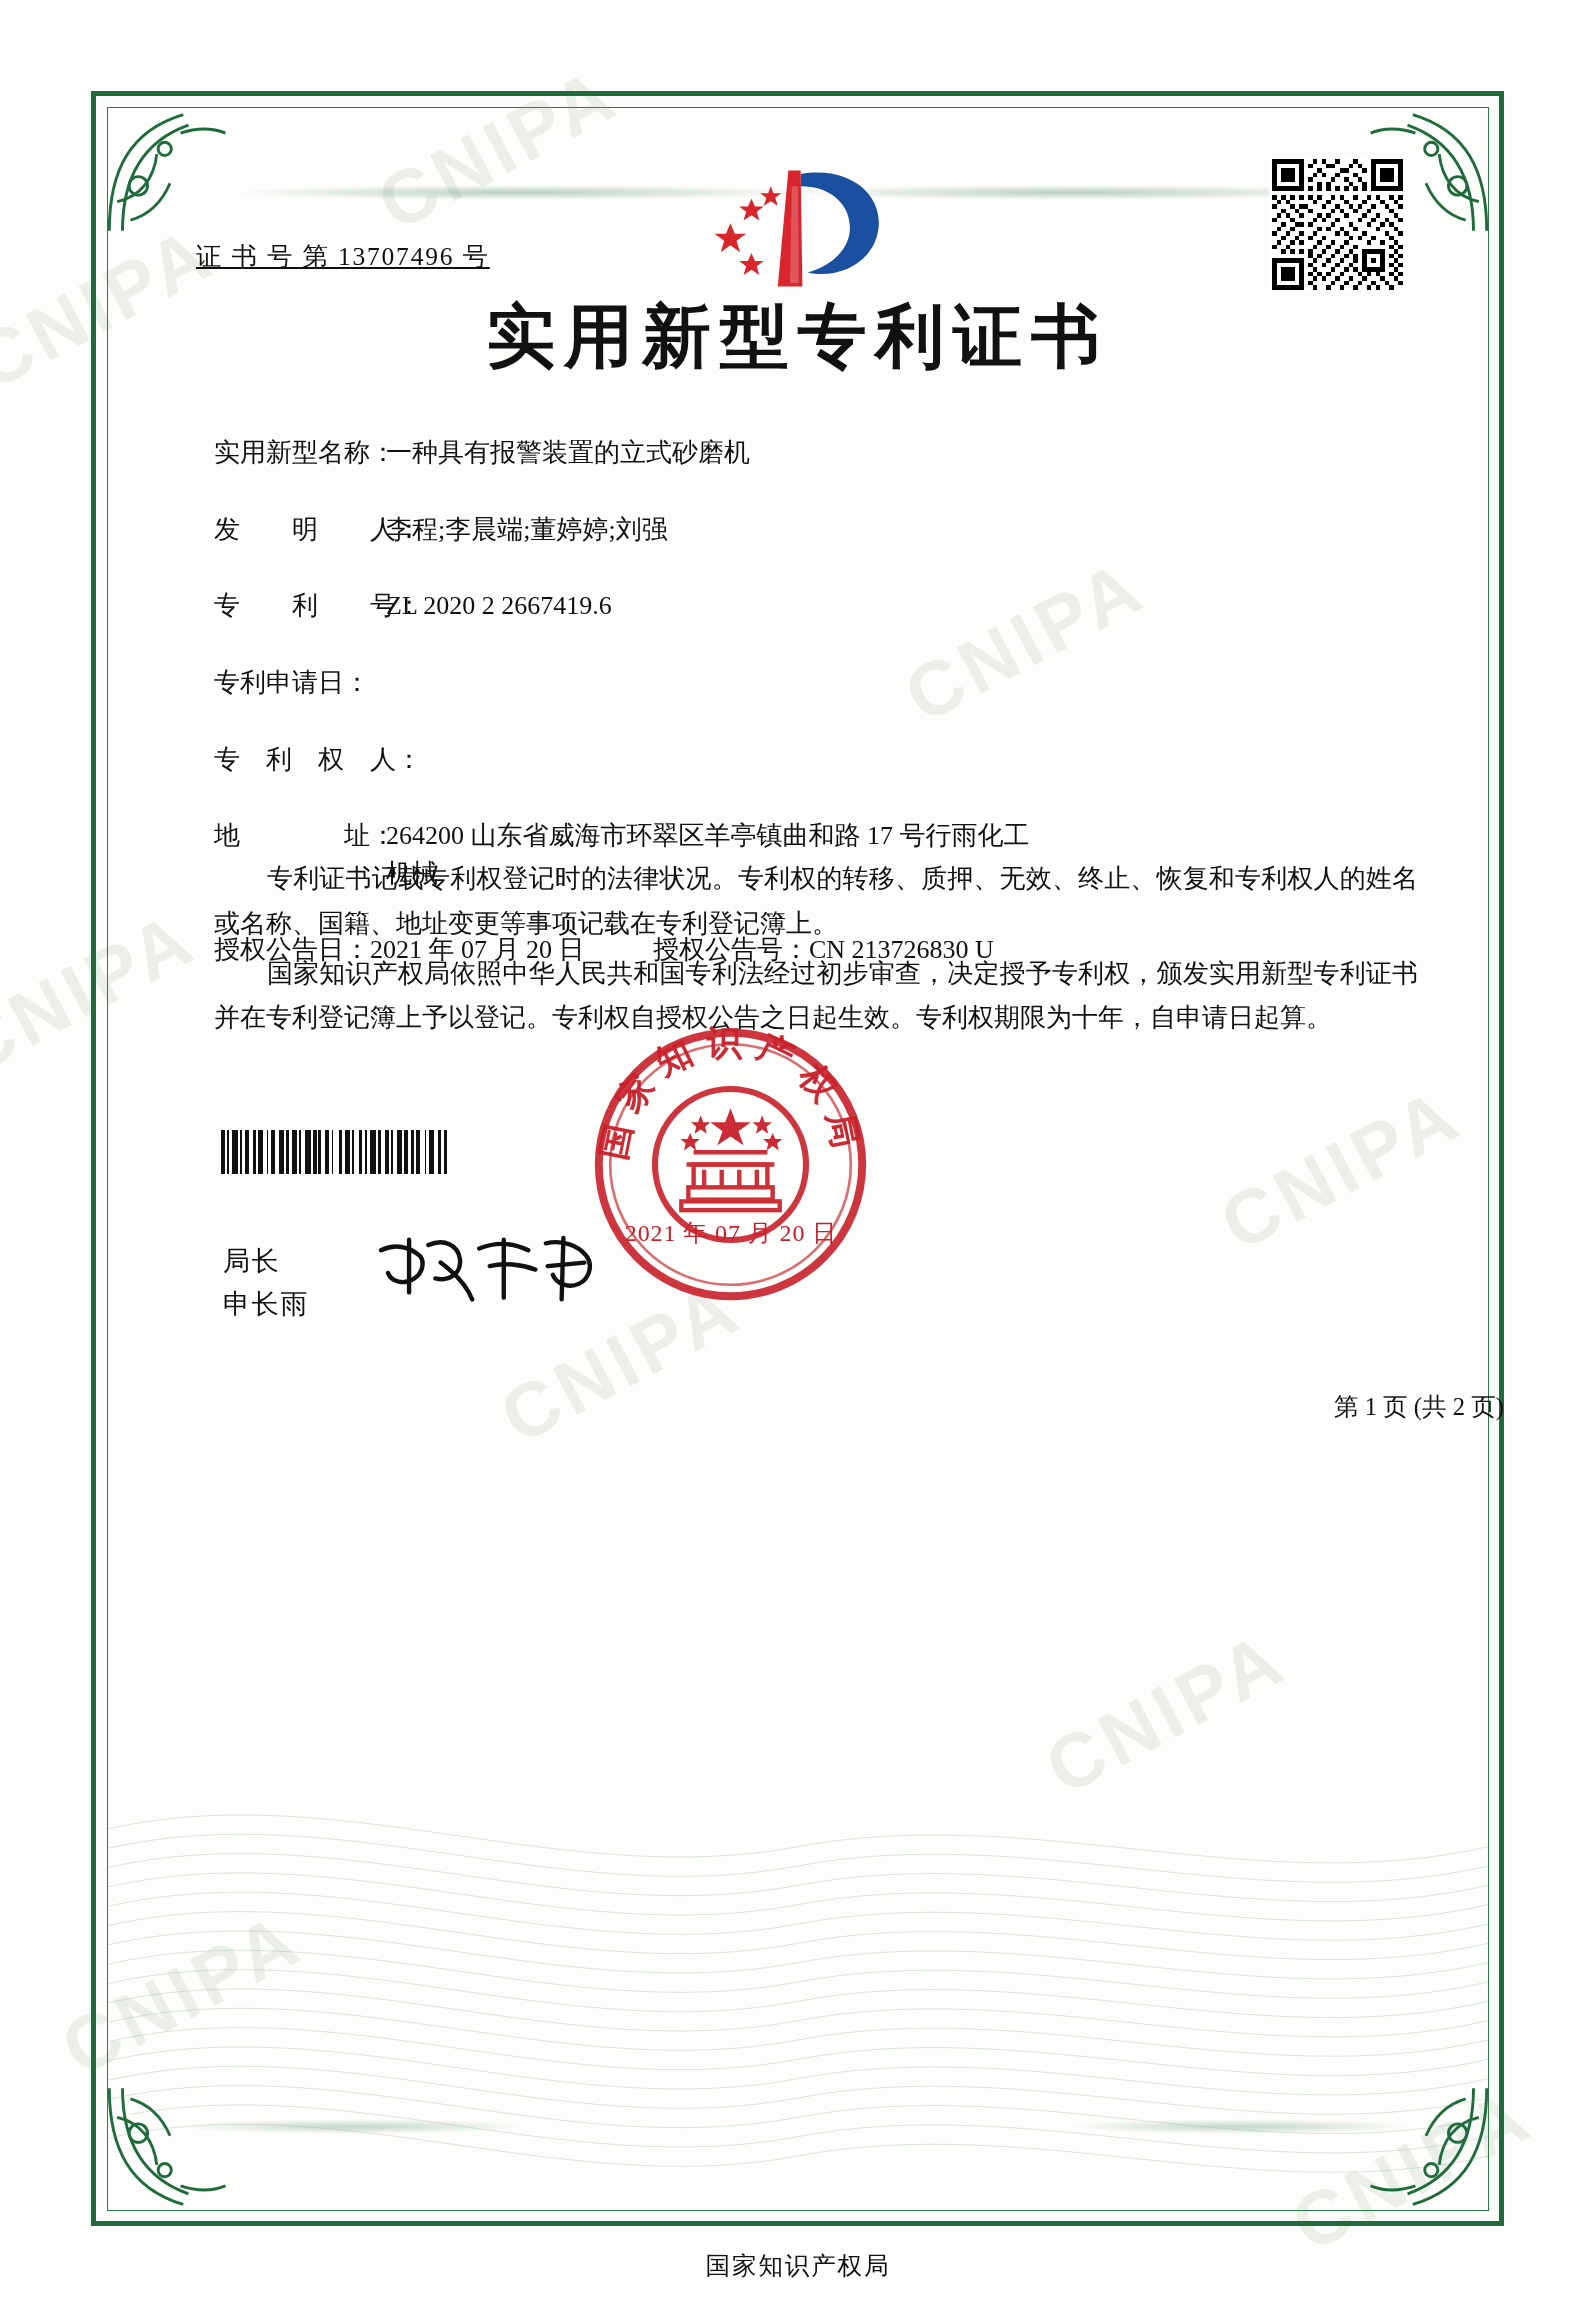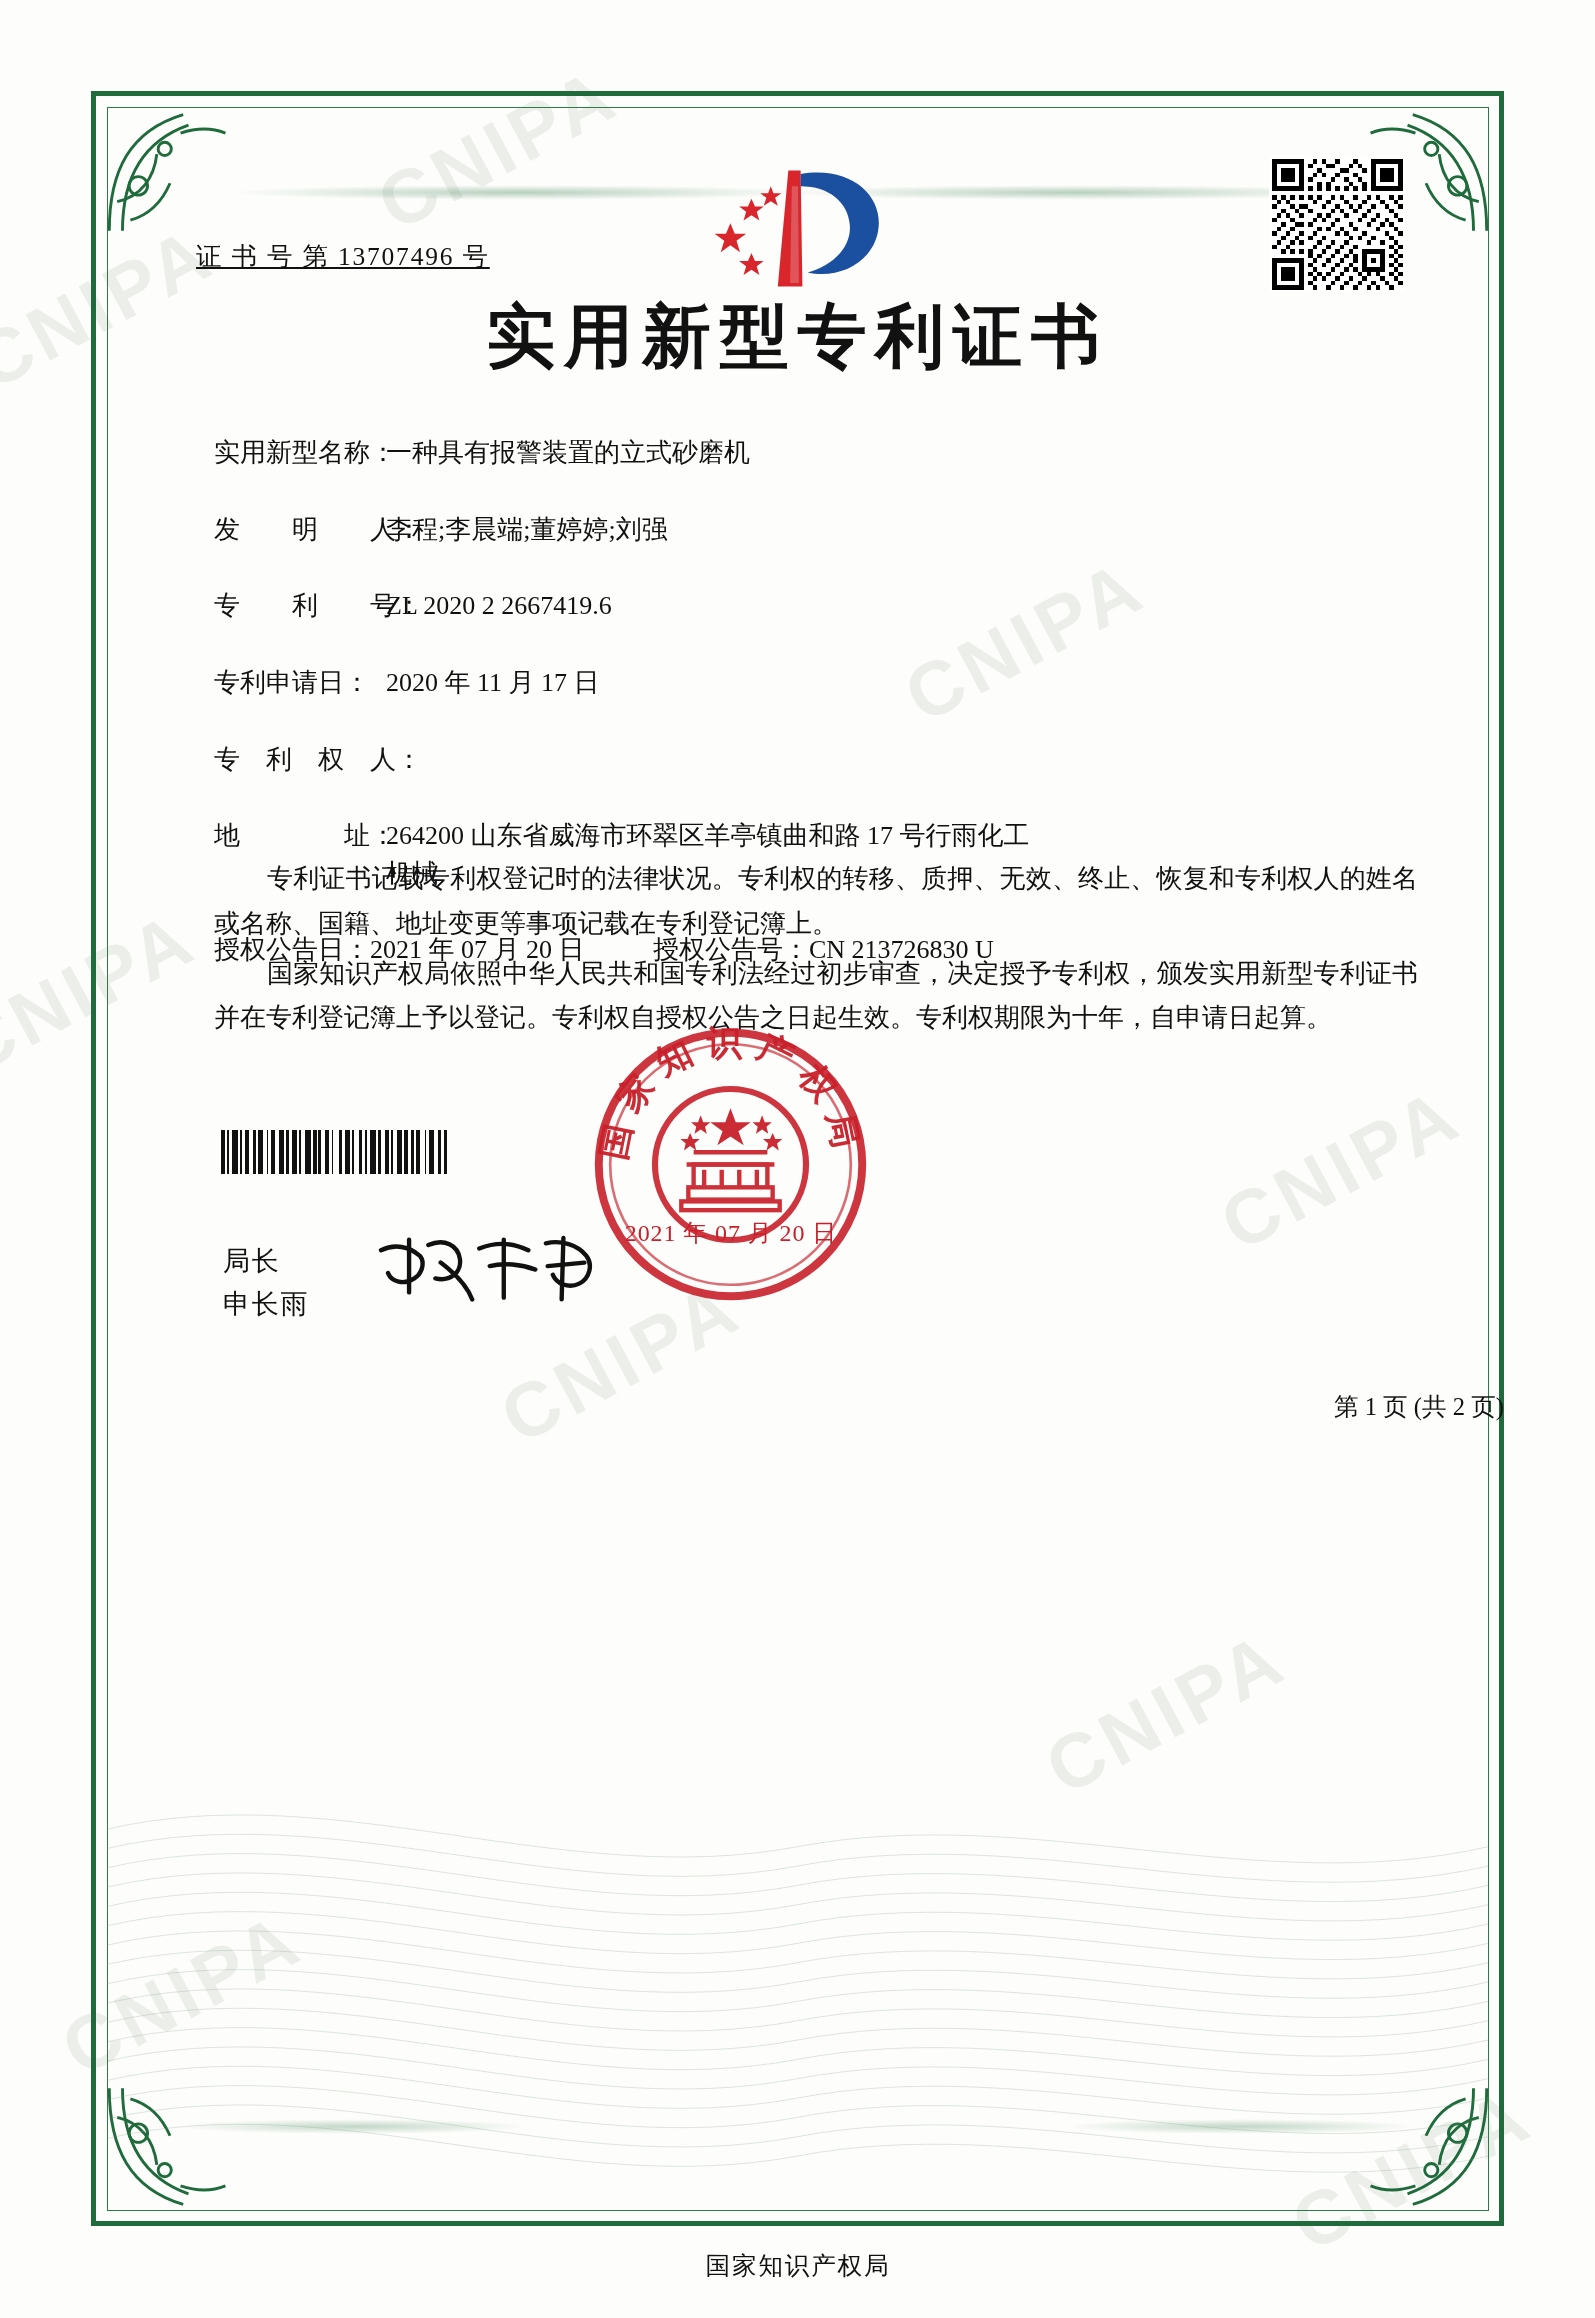--- a/index.html
+++ b/index.html
@@ -685,21 +685,20 @@
         <div class="field-value">李程;李晨端;董婷婷;刘强</div>
       </div>
 
       <div class="field-row">
         <div class="field-label"><span>专　　利　　号</span>：</div>
         <div class="field-value">ZL 2020 2 2667419.6</div>
       </div>
 
       <div class="field-row">
         <div class="field-label"><span>专利申请日</span>：</div>
-        <div class="field-value">2020 年 11 月 17 日</div>
       </div>
 
       <div class="field-row">
         <div class="field-label"><span>专　利　权　人</span>：</div>
       </div>
 
       <div class="field-row">
         <div class="field-label"><span>地　　　　址</span>：</div>
         <div class="field-value">264200 山东省威海市环翠区羊亭镇曲和路 17 号行雨化工
 机械</div>

